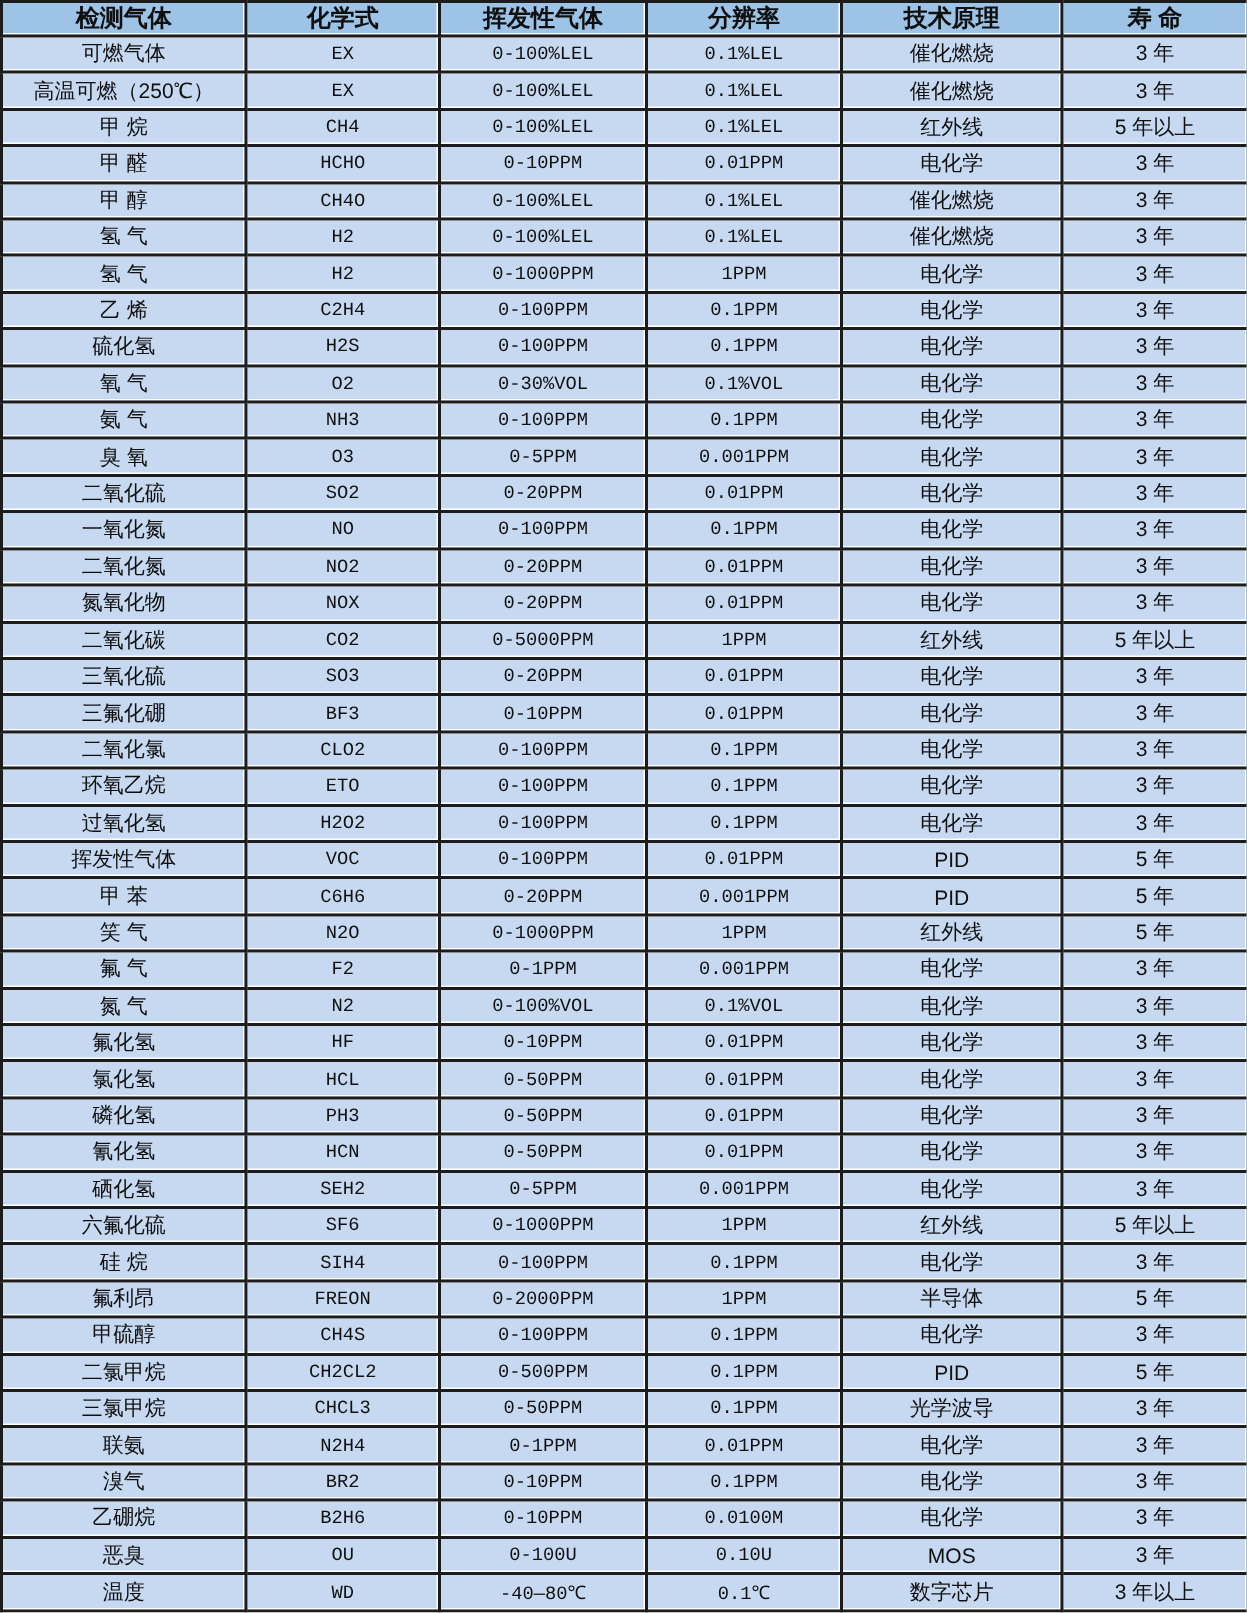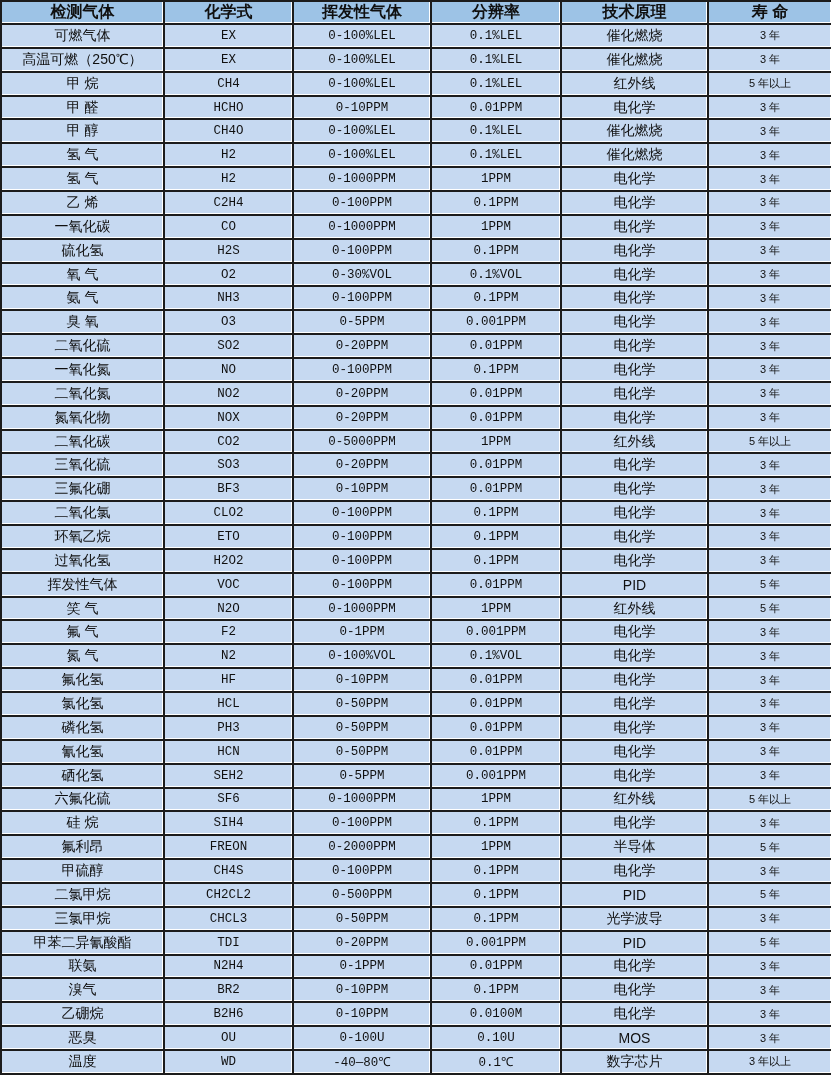--- a/index.html
+++ b/index.html
@@ -33,21 +33,21 @@
   }
   #spec-table td {
     background: var(--row-bg, #c6d9f1);
     font-size: 14px;
   }
   
   #spec-table td.c1, #spec-table td.c2, #spec-table td.c3 {
     font-family: "Liberation Mono", "DejaVu Sans Mono", monospace;
     font-size: 12.5px;
   }
-  #spec-table td.c5 { font-size: 11px; }
+  #spec-table td.c5 { font-size: 14px; }
 </style>
 </head>
 <body>
 
 <table id="spec-table">
   <colgroup>
     <col style="width:163px">
     <col style="width:129px">
     <col style="width:138px">
     <col style="width:130px">
@@ -123,28 +123,20 @@
       </tr>
       <tr>
         <td class="c0">乙 烯</td>
         <td class="c1">C2H4</td>
         <td class="c2">0-100PPM</td>
         <td class="c3">0.1PPM</td>
         <td class="c4">电化学</td>
         <td class="c5">3 年</td>
       </tr>
       <tr>
-        <td class="c0">一氧化碳</td>
-        <td class="c1">CO</td>
-        <td class="c2">0-1000PPM</td>
-        <td class="c3">1PPM</td>
-        <td class="c4">电化学</td>
-        <td class="c5">3 年</td>
-      </tr>
-      <tr>
         <td class="c0">硫化氢</td>
         <td class="c1">H2S</td>
         <td class="c2">0-100PPM</td>
         <td class="c3">0.1PPM</td>
         <td class="c4">电化学</td>
         <td class="c5">3 年</td>
       </tr>
       <tr>
         <td class="c0">氧 气</td>
         <td class="c1">O2</td>
@@ -251,20 +243,28 @@
       </tr>
       <tr>
         <td class="c0">挥发性气体</td>
         <td class="c1">VOC</td>
         <td class="c2">0-100PPM</td>
         <td class="c3">0.01PPM</td>
         <td class="c4">PID</td>
         <td class="c5">5 年</td>
       </tr>
       <tr>
+        <td class="c0">甲 苯</td>
+        <td class="c1">C6H6</td>
+        <td class="c2">0-20PPM</td>
+        <td class="c3">0.001PPM</td>
+        <td class="c4">PID</td>
+        <td class="c5">5 年</td>
+      </tr>
+      <tr>
         <td class="c0">笑 气</td>
         <td class="c1">N2O</td>
         <td class="c2">0-1000PPM</td>
         <td class="c3">1PPM</td>
         <td class="c4">红外线</td>
         <td class="c5">5 年</td>
       </tr>
       <tr>
         <td class="c0">氟 气</td>
         <td class="c1">F2</td>
@@ -363,28 +363,20 @@
       </tr>
       <tr>
         <td class="c0">三氯甲烷</td>
         <td class="c1">CHCL3</td>
         <td class="c2">0-50PPM</td>
         <td class="c3">0.1PPM</td>
         <td class="c4">光学波导</td>
         <td class="c5">3 年</td>
       </tr>
       <tr>
-        <td class="c0">甲苯二异氰酸酯</td>
-        <td class="c1">TDI</td>
-        <td class="c2">0-20PPM</td>
-        <td class="c3">0.001PPM</td>
-        <td class="c4">PID</td>
-        <td class="c5">5 年</td>
-      </tr>
-      <tr>
         <td class="c0">联氨</td>
         <td class="c1">N2H4</td>
         <td class="c2">0-1PPM</td>
         <td class="c3">0.01PPM</td>
         <td class="c4">电化学</td>
         <td class="c5">3 年</td>
       </tr>
       <tr>
         <td class="c0">溴气</td>
         <td class="c1">BR2</td>

